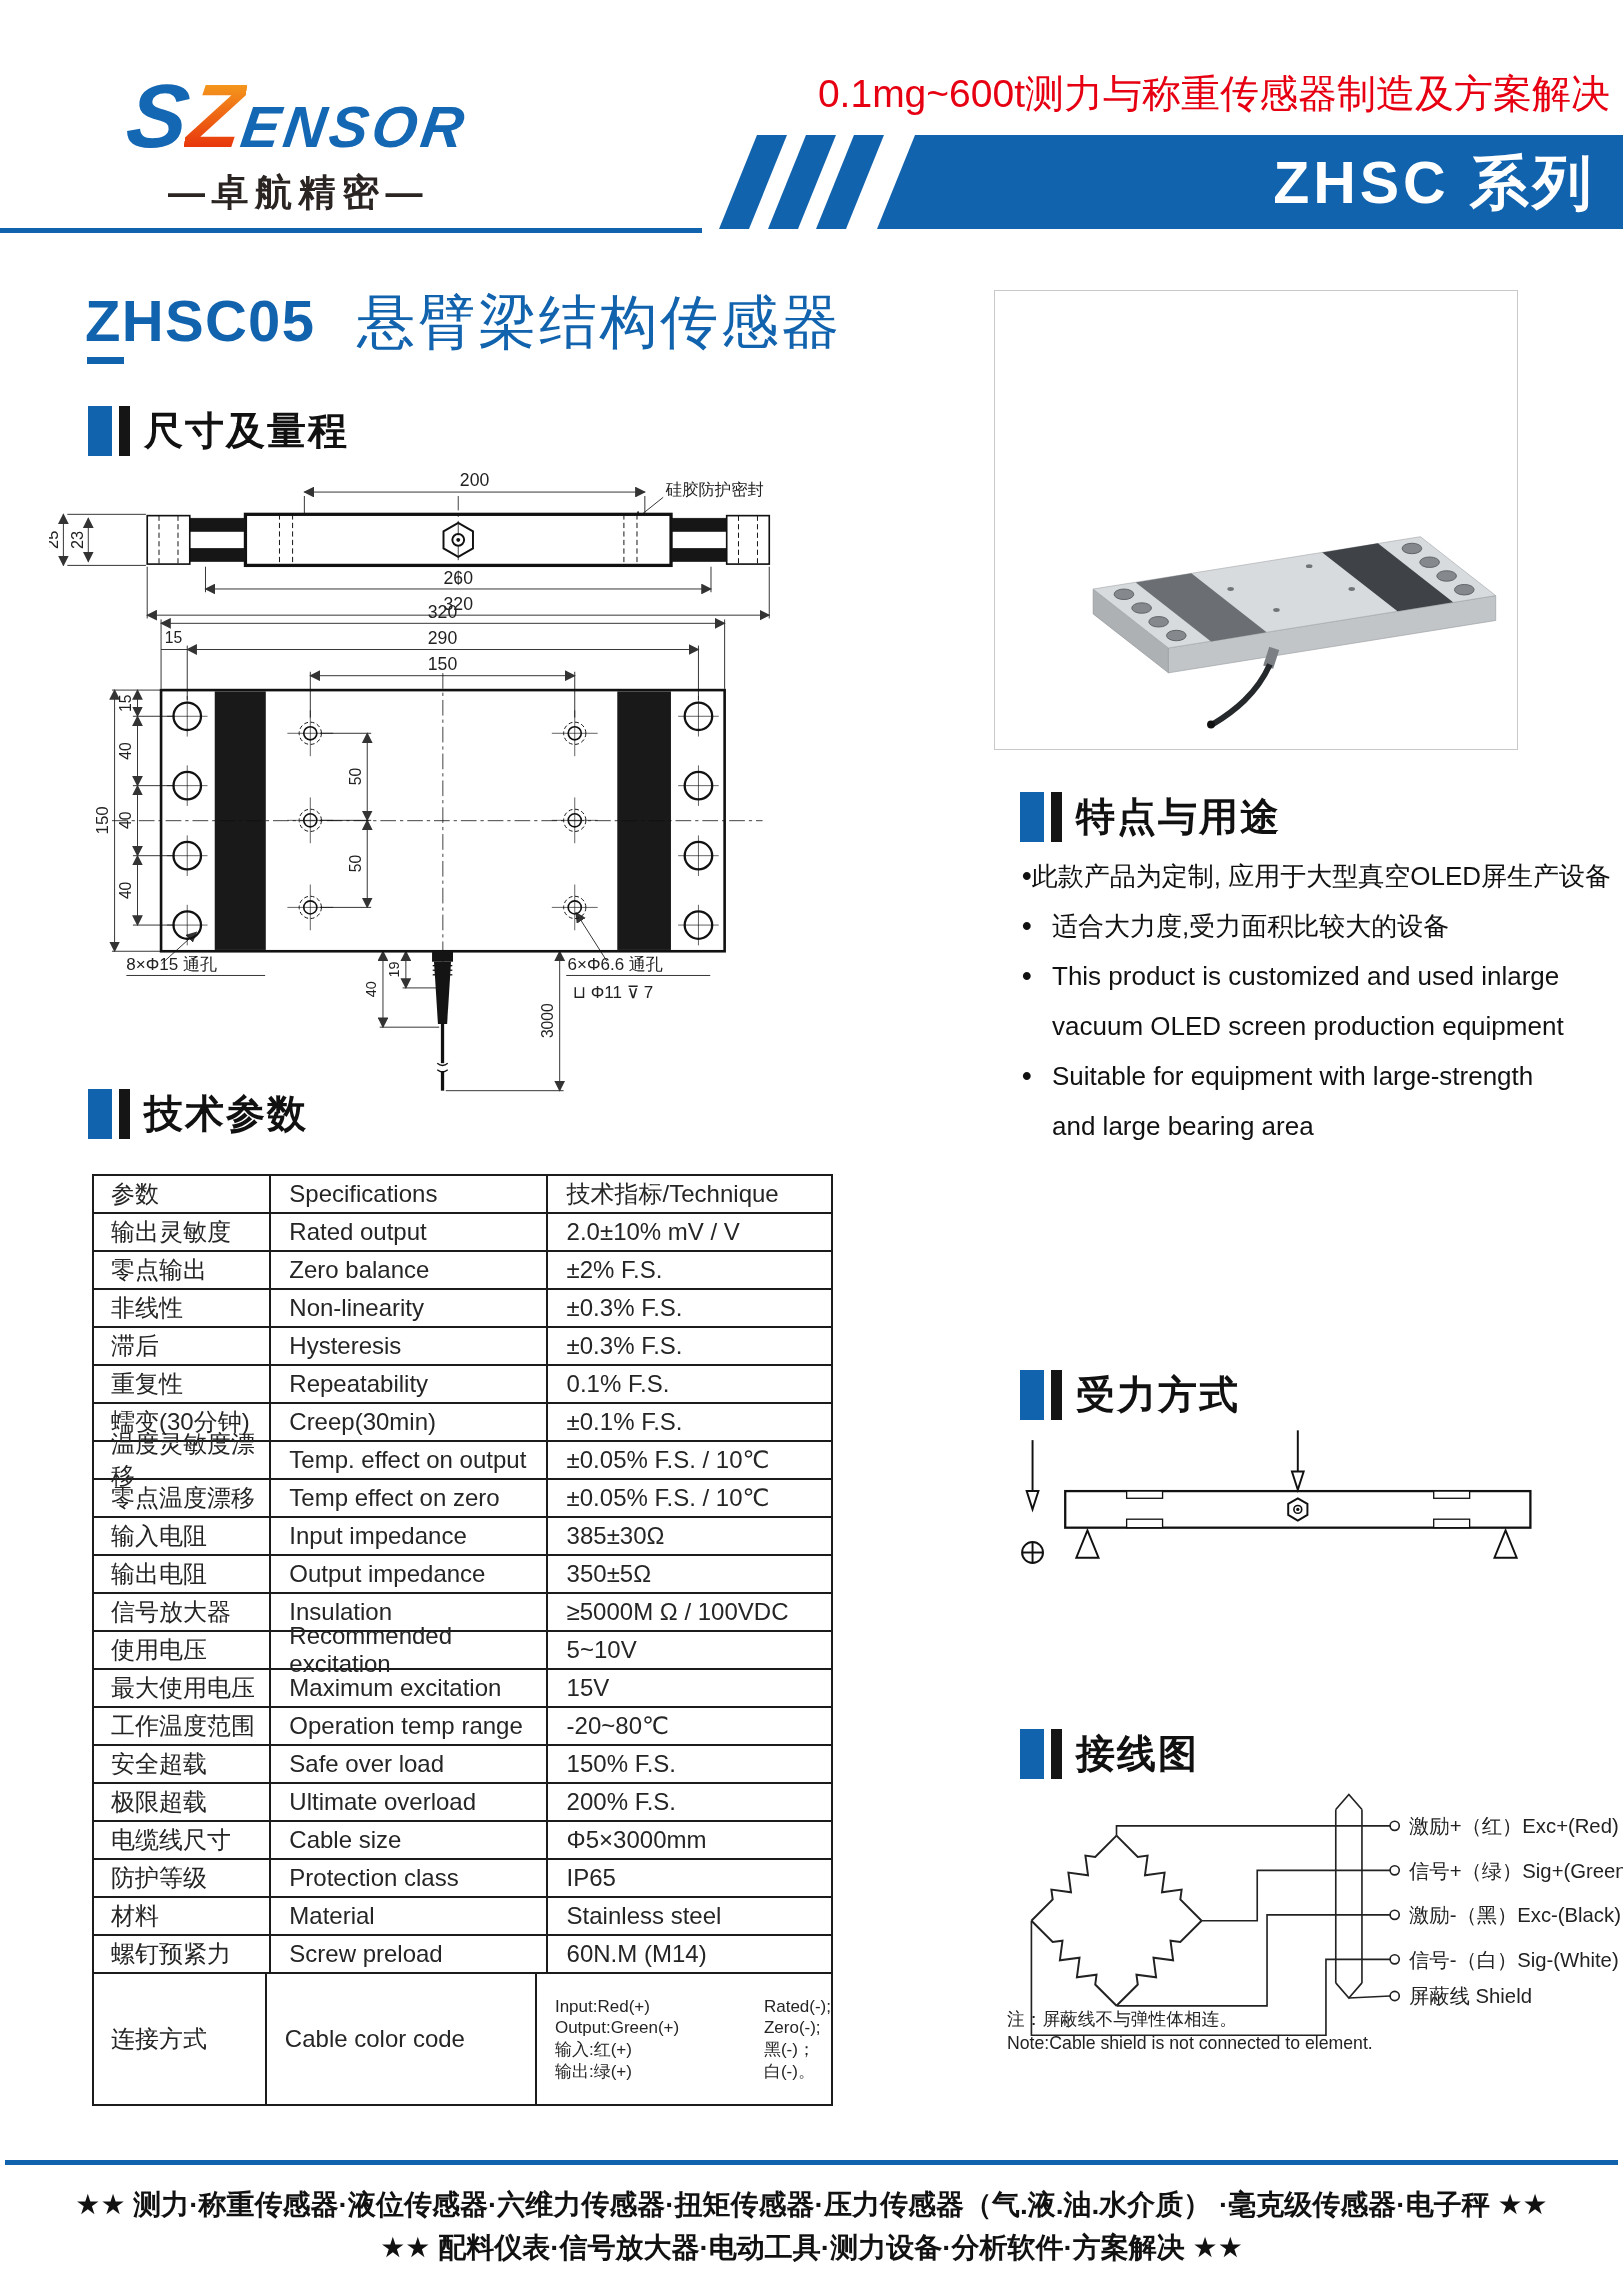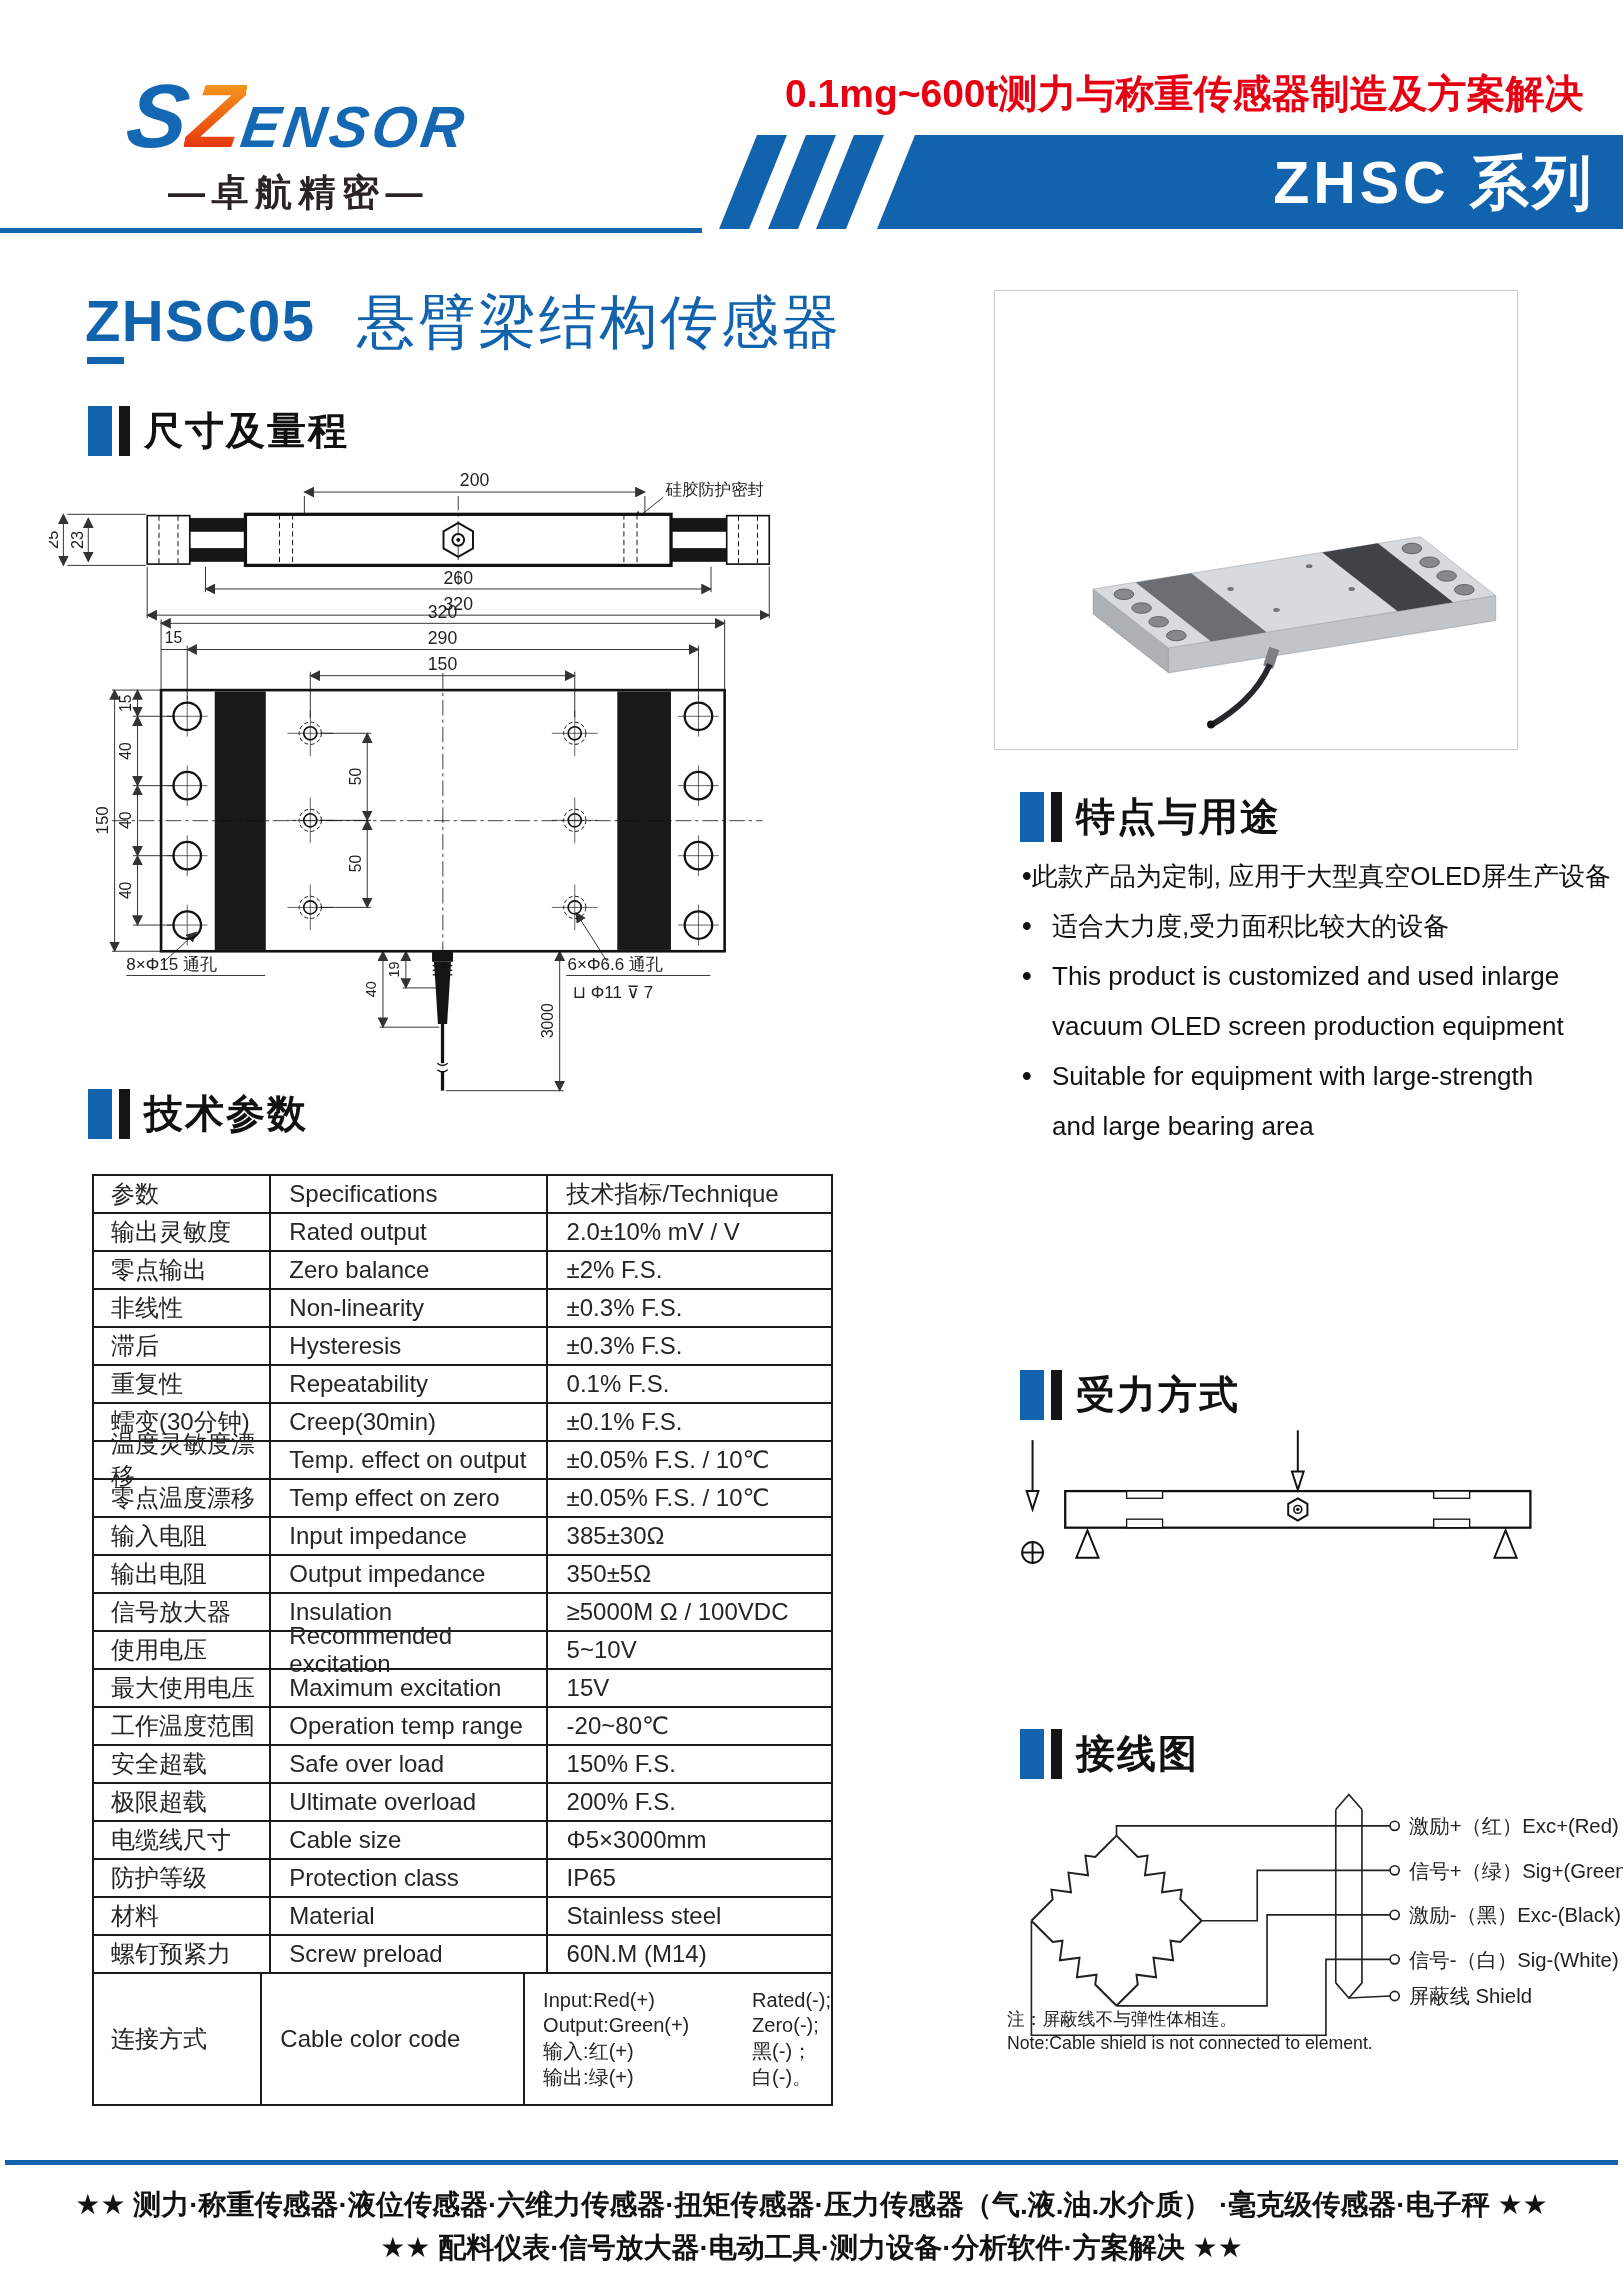--- a/index.html
+++ b/index.html
@@ -8,22 +8,22 @@
   svg text{font-family:"Liberation Sans","DejaVu Sans",sans-serif;fill:#222}
 
   
   .logo{position:absolute;left:115px;top:71px;width:367px;text-align:center}
   .logo-text{transform:skewX(-8deg);display:inline-block;white-space:nowrap;font-weight:800;font-style:italic;line-height:1}
   .logo-s{font-size:90px;color:#1467b3}
   .logo-z{font-size:90px;background:linear-gradient(180deg,#f6a41e 10%,#e8380d 80%);
           -webkit-background-clip:text;background-clip:text;color:transparent}
   .logo-rest{font-size:58px;color:#1467b3;letter-spacing:3.9px}
   .logo-sub{margin-top:6.5px;font-size:37px;font-weight:800;color:#2a2422;letter-spacing:6.5px;white-space:nowrap}
-  .tagline{position:absolute;right:13px;top:67px;width:825px;text-align:left;
-           font-size:39px;font-weight:700;color:#e60012;white-space:nowrap}
+  .tagline{position:absolute;right:13px;top:67px;width:825px;text-align:right;
+           font-size:39px;font-weight:400;color:#e60012;white-space:nowrap}
   .banner{position:absolute;left:877px;top:135px;right:0;height:94px;background:#1263ae;
           clip-path:polygon(38px 0,100% 0,100% 100%,0 100%)}
   .banner-text{position:absolute;right:27.5px;top:0;height:94px;line-height:96px;color:#fff;
                font-size:59px;font-weight:800;letter-spacing:3.9px;white-space:nowrap}
   .stripe{position:absolute;top:135px;height:94px;width:30px;background:#1263ae;transform:skewX(-22deg)}
   .rule{position:absolute;left:0;top:228px;width:702px;height:5.2px;background:#1263ae}
 
   
   .model{position:absolute;left:85px;top:287px;font-size:58px;font-weight:800;color:#1263ae;letter-spacing:1.3px}
   .prod-name{position:absolute;left:357px;top:284px;font-size:58px;font-weight:400;color:#1263ae;letter-spacing:2.6px}
@@ -47,21 +47,21 @@
 
   
   .spec-table{position:absolute;left:92px;top:1174px;width:741px;border:2.6px solid #1b1b1b;
               box-sizing:border-box;font-size:24px;color:#252525}
   .t-row{display:flex;border-top:2px solid #1b1b1b;height:36px;align-items:center}
   .t-row.first{border-top:none}
   .t-row.tall{height:130px}
   .t-c1{width:158px;padding-left:17px;border-right:2px solid #1b1b1b;align-self:stretch;display:flex;align-items:center}
   .t-c2{width:257px;padding-left:18.3px;border-right:2px solid #1b1b1b;align-self:stretch;display:flex;align-items:center}
   .t-c3{flex:1;padding-left:18.3px}
-  .cc-grid{display:grid;grid-template-columns:209px auto;row-gap:0;font-size:20px;line-height:1.28}
+  .cc-grid{display:grid;grid-template-columns:209px auto;row-gap:0;font-size:17px;line-height:1.28}
 
   
   .wire-note{position:absolute;left:1007px;top:2008px;font-size:17.7px;color:#222;line-height:1.35}
   .blue-line{position:absolute;left:5.2px;top:2160px;width:1613px;height:4.6px;background:#1263ae}
   .footer-line{position:absolute;left:0;width:1623px;text-align:center;font-size:28px;font-weight:800;color:#111;white-space:nowrap}
 </style>
 </head>
 <body>
 
 <div class="page">

